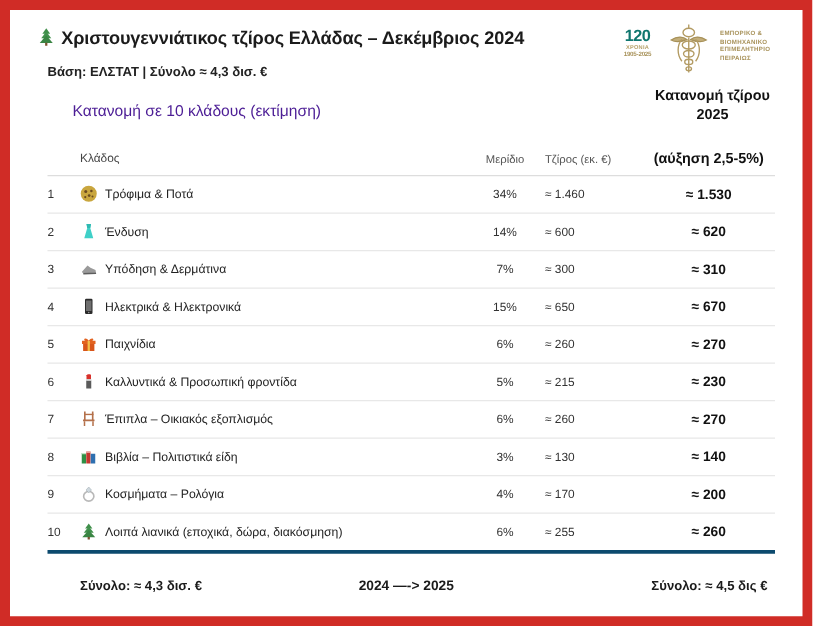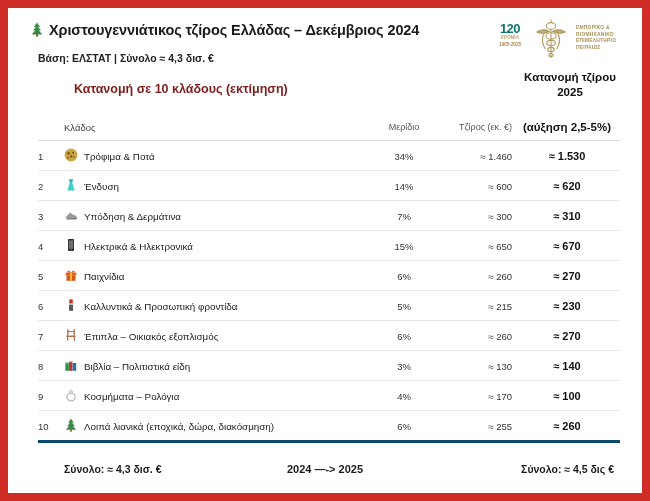--- a/index.html
+++ b/index.html
@@ -121,25 +121,25 @@
     white-space: nowrap;
   }
 
   
   .sec-head {
     position: relative;
     height: 42px;
   }
   .sec-title {
     position: absolute;
-    left: 66px;
+    left: 50px;
     top: 10px;
     font-size: 12.5px;
-    font-weight: bold;
-    color: #7f1d1d;
+    font-weight: normal;
+    color: #4c1d95;
     white-space: nowrap;
   }
   .est-head {
     position: absolute;
     left: 498px;
     top: -2px;
     width: 128px;
     text-align: center;
     font-size: 11.5px;
     font-weight: bold;
@@ -198,21 +198,21 @@
     text-align: center;
     font-size: 9.5px;
     color: #333333;
   }
   .c-rev {
     position: absolute;
     left: 398px;
     top: 50%;
     transform: translateY(-50%);
     width: 76px;
-    text-align: right;
+    text-align: left;
     font-size: 9.5px;
     color: #333333;
   }
   .c-est {
     position: absolute;
     left: 476px;
     top: 50%;
     transform: translateY(-50%);
     width: 106px;
     text-align: center;
@@ -474,21 +474,21 @@
         <div class="c-idx">9</div>
         <div class="c-icon">
           <svg width="14" height="14" viewBox="0 0 14 14" aria-hidden="true">
             <ellipse cx="7" cy="9.0" rx="4.1" ry="3.9" fill="none" stroke="#b9b9b9" stroke-width="1.3"></ellipse>
             <polygon points="7,1.6 9.2,4.0 7,6.2 4.8,4.0" fill="#cfd8de" stroke="#9aa6ad" stroke-width="0.4"></polygon>
           </svg>
         </div>
         <div class="c-name">Κοσμήματα – Ρολόγια</div>
         <div class="c-share">4%</div>
         <div class="c-rev">≈ 170</div>
-        <div class="c-est">≈ 100</div>
+        <div class="c-est">≈ 200</div>
       </div>
 
       <div class="row last">
         <div class="c-idx">10</div>
         <div class="c-icon">
           <svg width="14" height="14" viewBox="0 0 14 14" aria-hidden="true">
             <polygon points="7,0.8 9.9,4.8 4.1,4.8" fill="#3f8f4a"></polygon>
             <polygon points="7,3.2 11.0,8.2 3.0,8.2" fill="#42914d"></polygon>
             <polygon points="7,6.0 12.2,11.8 1.8,11.8" fill="#3a8544"></polygon>
             <rect x="6.1" y="11.6" width="1.8" height="2.0" fill="#7a5230"></rect>

